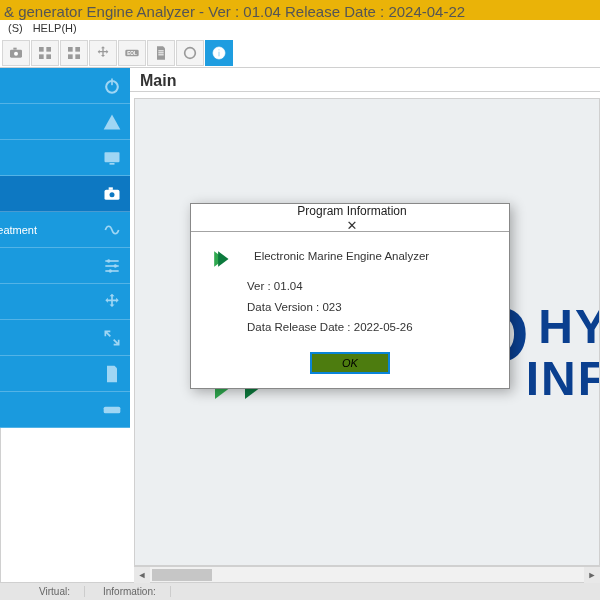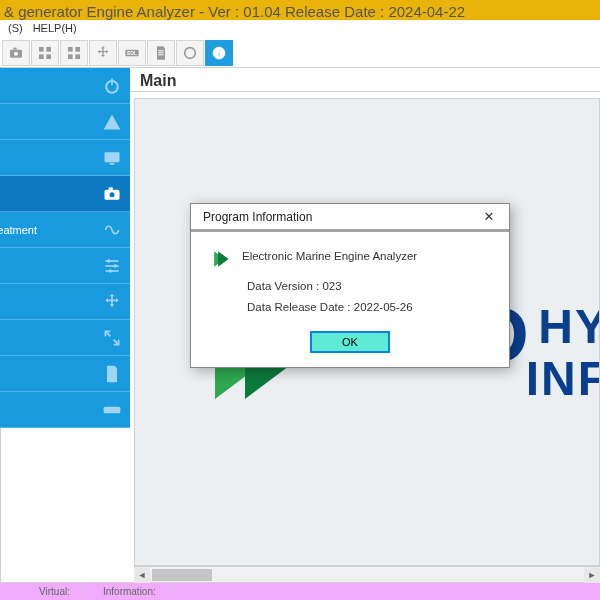--- a/index.html
+++ b/index.html
@@ -41,30 +41,30 @@
   .hscroll .arrow.left{left:0;} .hscroll .arrow.right{right:0;}
 
   
   .bg-logo { position: absolute; left: 40px; top: 140px; }
   .bg-text1 { position: absolute; right: -10px; top: 200px; font-size: 48px; font-weight: 700; color: #0a3f8f; letter-spacing: 2px;}
   .bg-text2 { position: absolute; right: -10px; top: 252px; font-size: 48px; font-weight: 700; color: #0a3f8f; letter-spacing: 2px;}
   .bg-hd   { position: absolute; right: 72px; top: 190px; font-size: 80px; font-weight: 800; color: #0a3f8f; letter-spacing: -2px;}
 
   
   .dialog { position: absolute; left: 190px; top: 135px; width: 320px; background: #fff; border: 1px solid #888; box-shadow: 3px 3px 12px rgba(0,0,0,0.3); z-index: 50; }
-  .dialog .dtitle { height: 28px; display: flex; align-items: center; justify-content: space-between; padding: 0 8px 0 12px; font-size: 12px; color: #222; border-bottom: 3px solid #a3a3a3; background:#fff;}
+  .dialog .dtitle { height: 28px; display: flex; align-items: center; justify-content: space-between; padding: 0 8px 0 12px; font-size: 12px; color: #222; border-bottom: 1px solid #a3a3a3; background:#fff;flex-direction:column;}
   .dialog .dclose { width: 24px; height: 20px; display: flex; align-items: center; justify-content: center; font-size: 13px; color: #333; }
   .dialog .dbody { padding: 14px 18px 8px 18px; font-size: 11.5px; color: #333; line-height: 1.8; }
-  .dialog .dbody .logo-row { display:flex; gap:7px; align-items:flex-start; margin-bottom:4px;}
+  .dialog .dbody .logo-row { display:flex; gap:19px; align-items:flex-start; margin-bottom:4px;}
   .dialog .dbody .dlogo { width: 26px; height: 26px; flex-shrink:0;}
   .dialog .dfooter { display: flex; justify-content: center; padding: 6px 0 14px 0; }
-  .dialog .okbtn { width: 80px; height: 22px; border: 2px solid #0a84d8; background: #5eead4; font-size: 11px; display: flex; align-items: center; justify-content: center; }
-
-  
-  .statusbar { height: 18px; background: #f0abfc; border-top: 1px solid #d0d0d0; font-size: 10px; color: #666; display: flex; align-items: center; padding: 0 6px; gap: 18px;}
+  .dialog .okbtn { width: 80px; height: 22px; border: 2px solid #0a84d8; background: #4d7c0f; font-size: 11px; display: flex; align-items: center; justify-content: center; font-style: italic; }
+
+  
+  .statusbar { height: 18px; background: #e5e5e5; border-top: 1px solid #d0d0d0; font-size: 10px; color: #666; display: flex; align-items: center; padding: 0 6px; gap: 18px;}
   .statusbar .cell { border-right: 1px solid #ccc; padding-right: 14px;}
 
   .ic-gray{fill:#9a9a9a;}
 </style>
 </head>
 <body>
 
 <div class="titlebar">
   <span>&amp; generator Engine Analyzer - Ver : 01.04 Release Date : 2024-04-22</span>
 </div>
@@ -249,20 +249,21 @@
       <div class="logo-row">
         <svg class="dlogo" viewBox="0 0 100 100">
           <path d="M20 20 L60 50 L20 80 Z" fill="#2fa84f"></path>
           <path d="M35 20 L75 50 L35 80 Z" fill="#0c7a3d"></path>
         </svg>
         <div>
           <div>Electronic Marine Engine Analyzer</div>
         </div>
       </div>
       <div style="padding-left:38px;">
+        <div>Ver : 01.04</div>
         <div>Data Version : 023</div>
         <div>Data Release Date : 2022-05-26</div>
       </div>
     </div>
     <div class="dfooter">
       <div class="okbtn">OK</div>
     </div>
   </div>
 </div>
 

